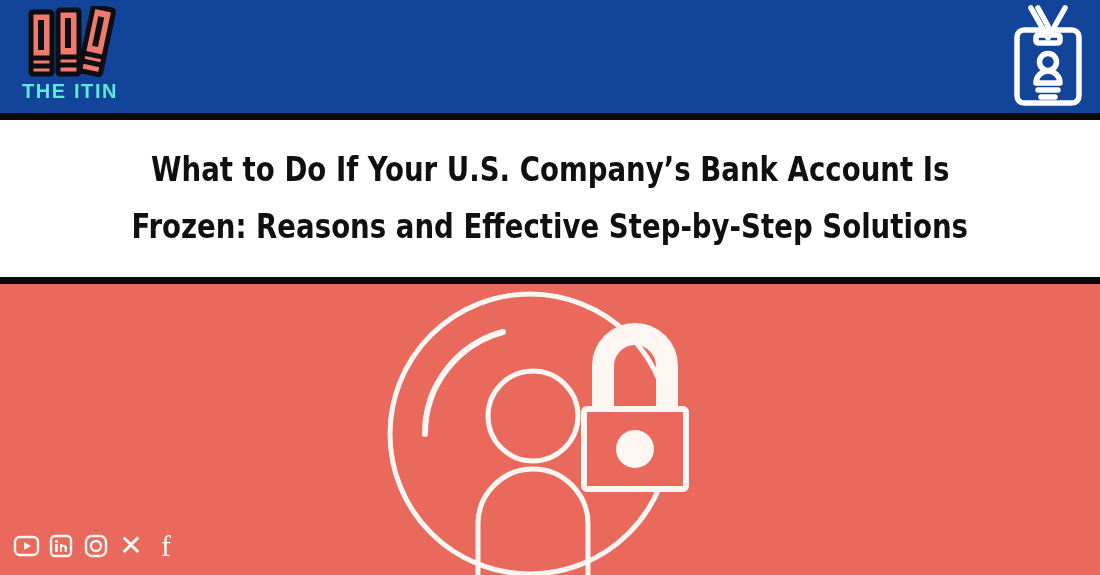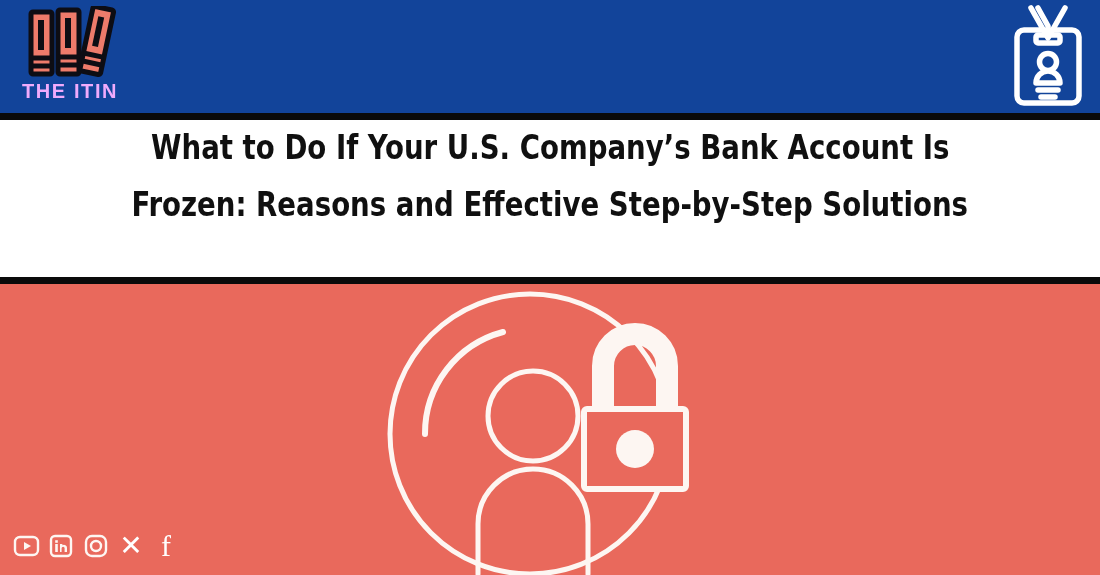--- a/index.html
+++ b/index.html
@@ -29,21 +29,21 @@
   }
   .brand-books {
     position:absolute;
     left:9px; top:0px;
     width:92px; height:72px;
   }
   .brand-name {
     position:absolute;
     left:0px; top:74px;
     width:130px;
-    color:#f0abfc;
+    color:#5eead4;
     font-size:20px;
     font-weight:bold;
     letter-spacing:1.6px;
     text-align:left;
     padding-left:4px;
     font-family:"Liberation Sans", sans-serif;
     white-space:nowrap;
   }
   .badge-icon {
     position:absolute;
@@ -60,21 +60,21 @@
   }
 
   
   .title-band {
     flex:0 0 157px;
     height:157px;
     background:#ffffff;
     display:flex;
     flex-direction:column;
     align-items:center;
-    justify-content:flex-start;
+    justify-content:center;
     padding:0 40px;
   }
   .title-line {
     color:#101010;
     font-family:"DejaVu Sans Condensed","Liberation Sans", sans-serif;
     font-weight:bold;
     font-size:33px;
     font-stretch:condensed;
     line-height:1.72;
     letter-spacing:0px;

